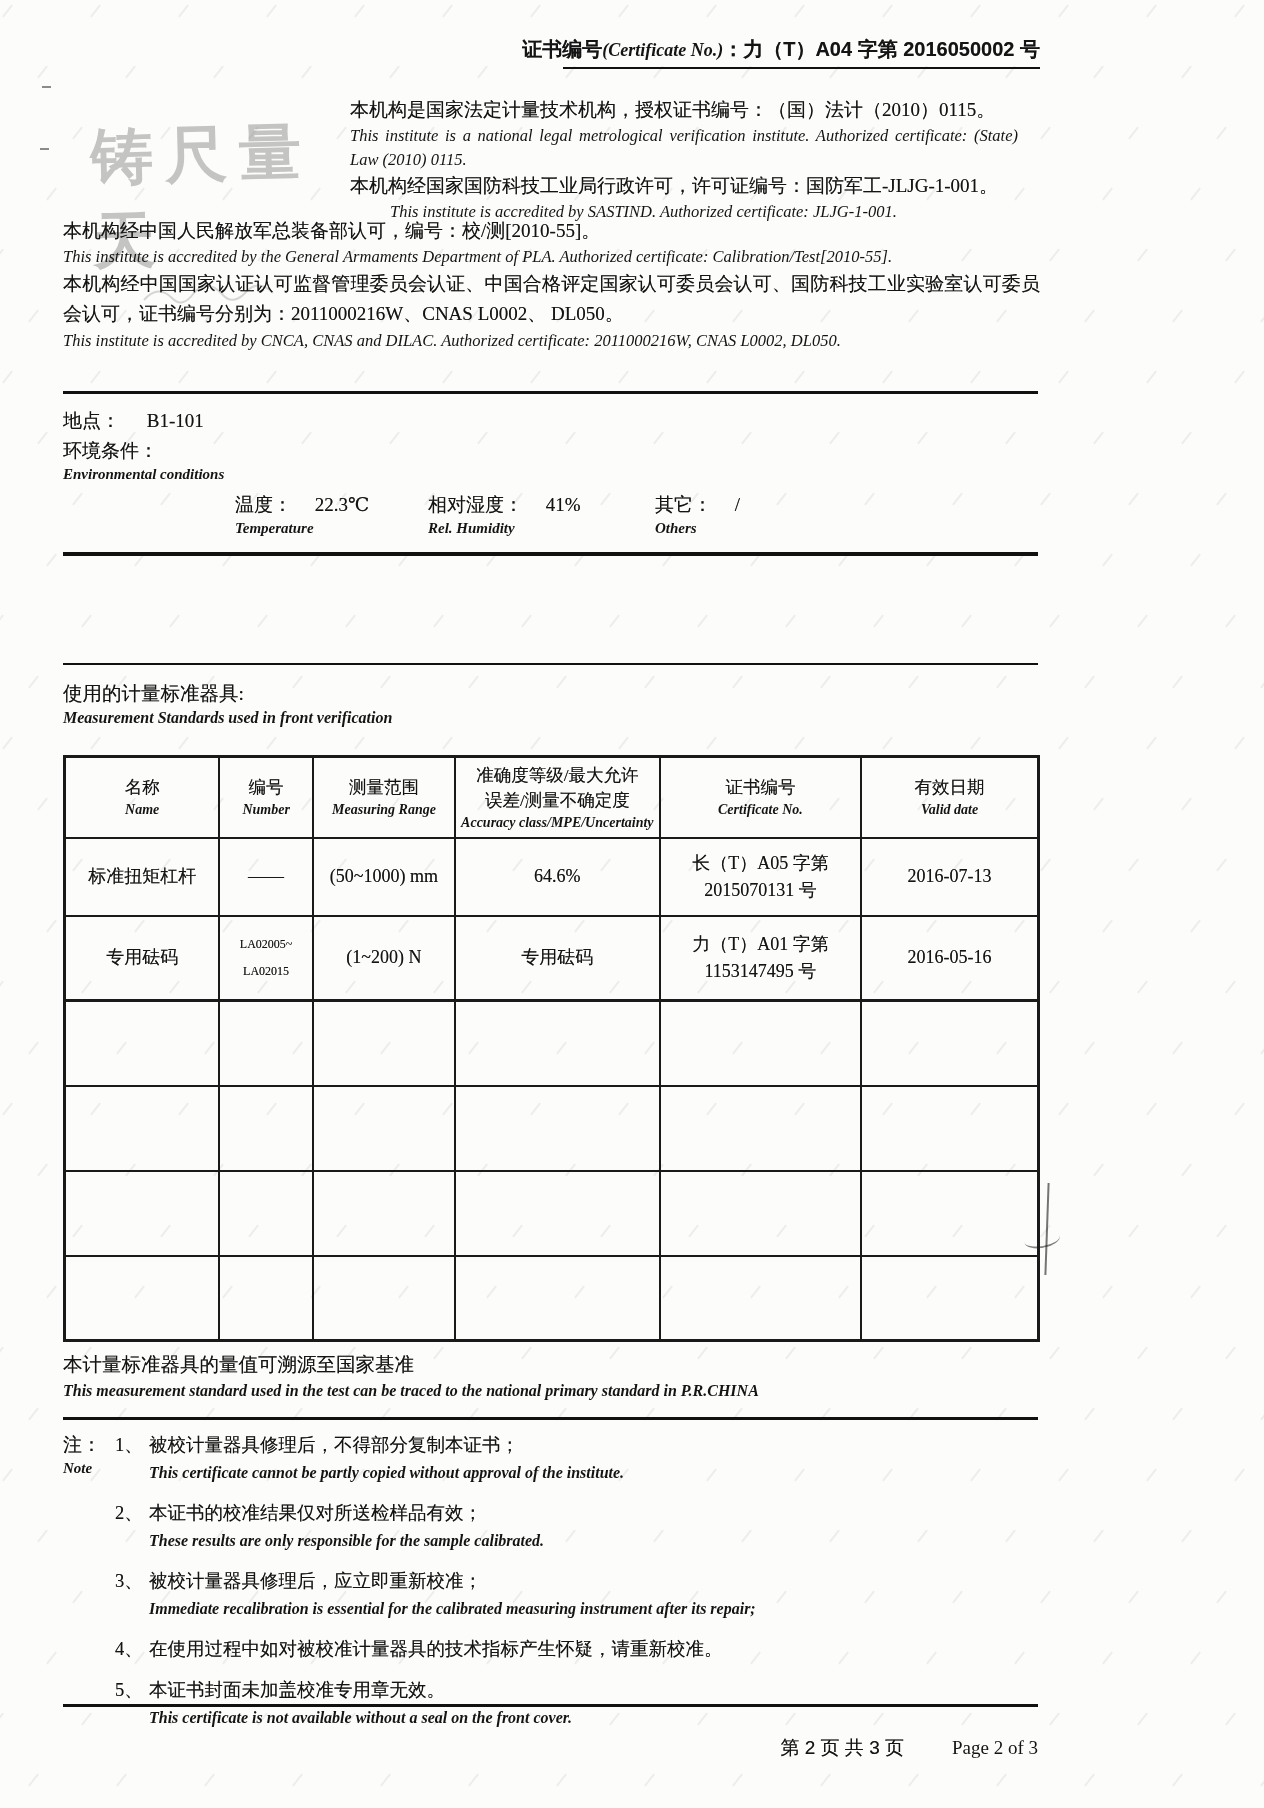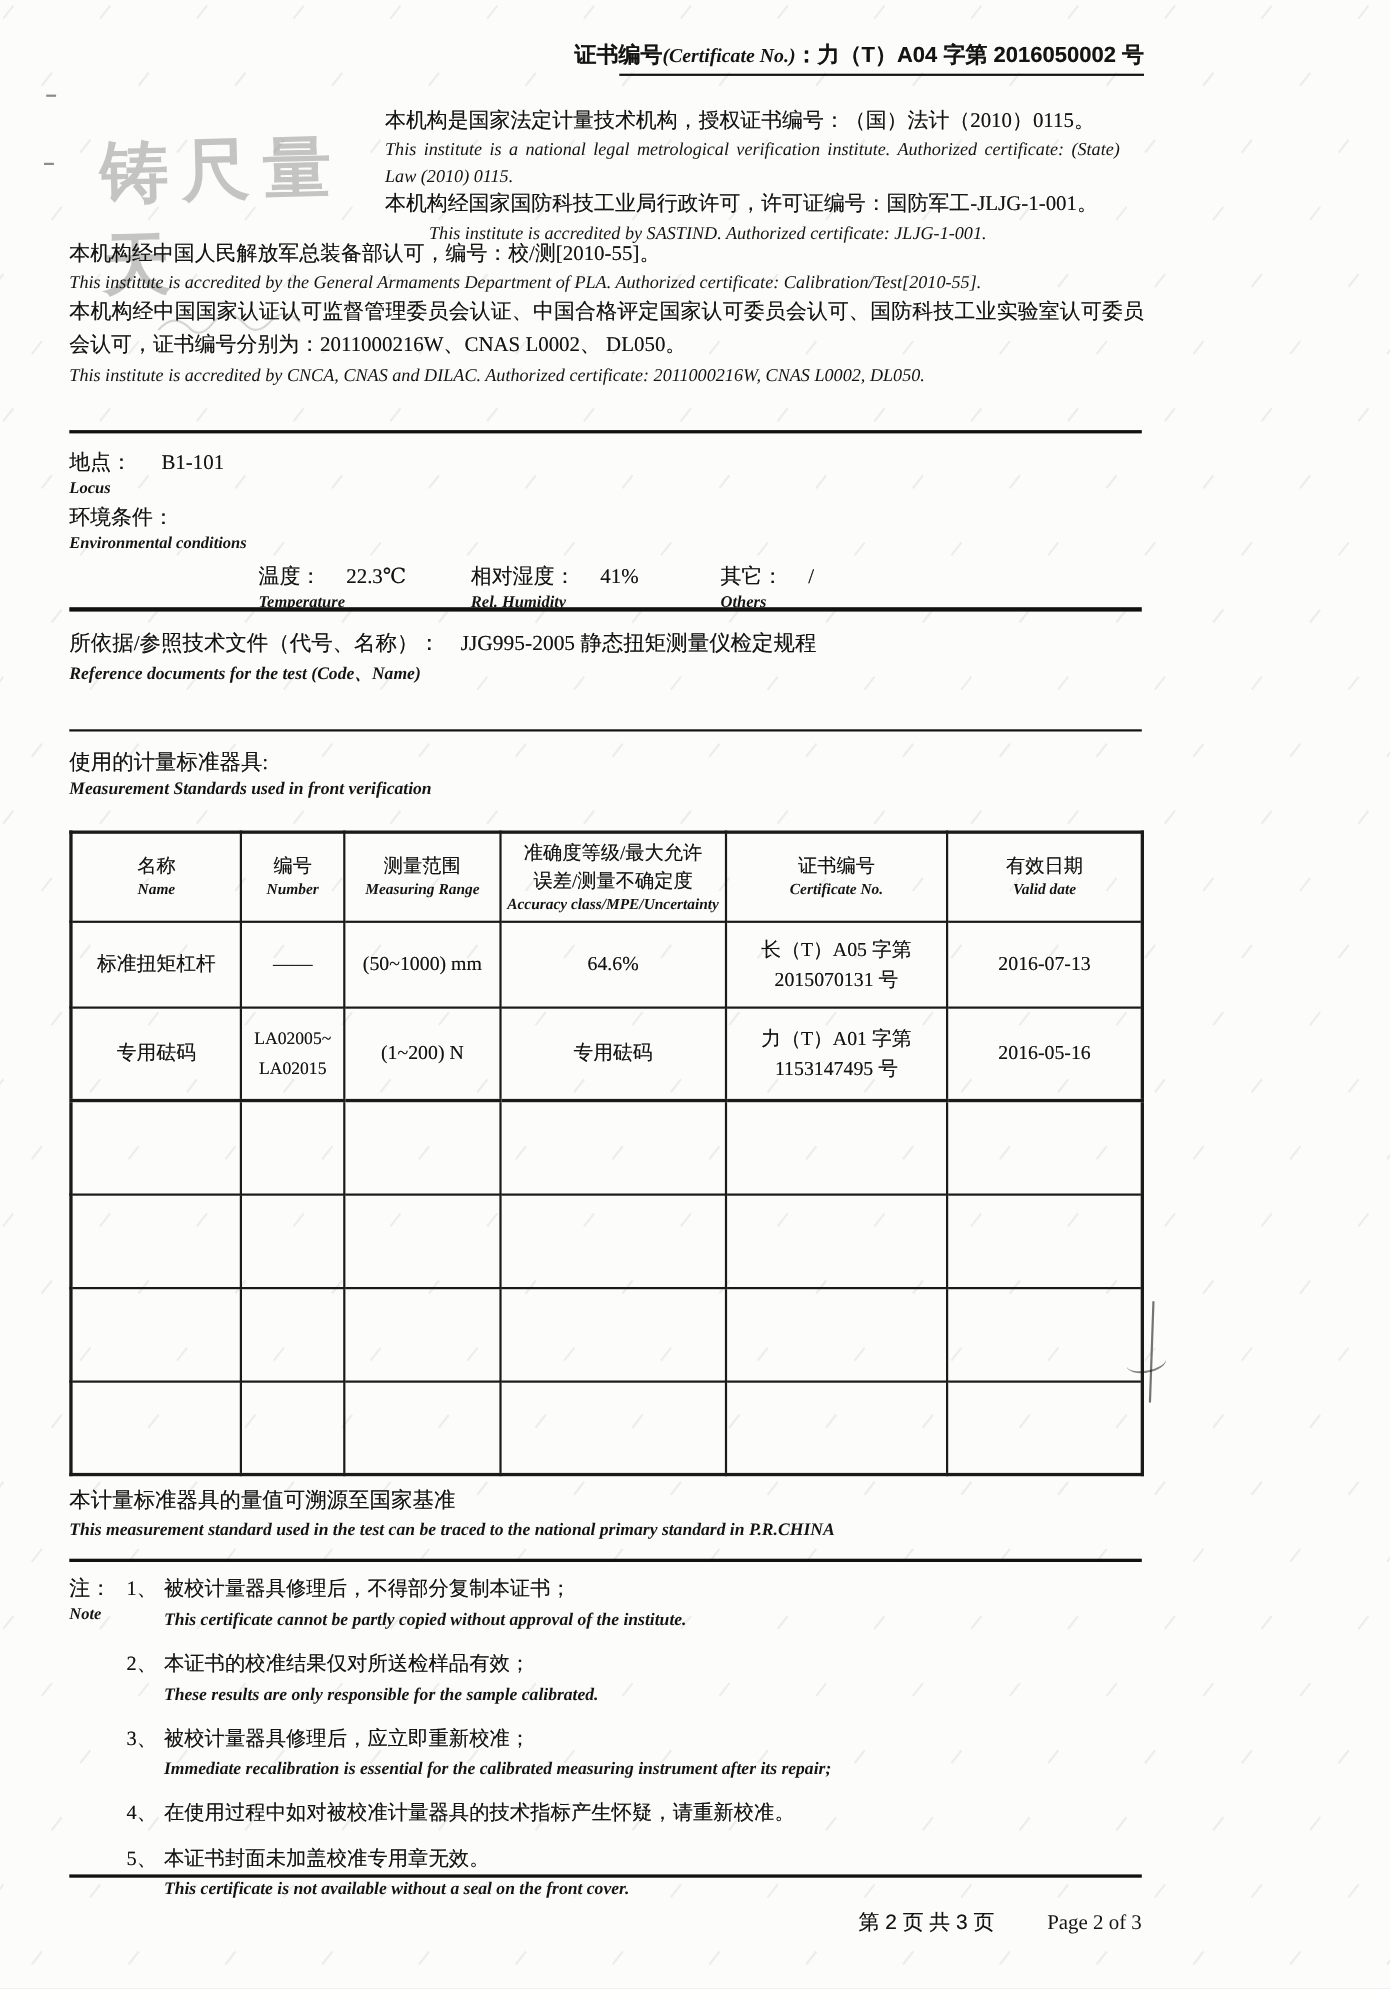--- a/index.html
+++ b/index.html
@@ -549,21 +549,20 @@
     <div class="p-en en">This institute is accredited by CNCA, CNAS and DILAC. Authorized certificate: 2011000216W, CNAS L0002, DL050.</div>
   </div>
 
   <div class="rule" style="top:391px; height:3px;"></div>
 
   <div class="locus-block">
     <div class="lab-cn cn">
       <span>地点：</span>
       <span style="margin-left:22px;">B1-101</span>
     </div>
-    <div class="lab-en">Locus</div>
     <div class="lab-cn cn" style="margin-top:4px;">环境条件：</div>
     <div class="lab-en">Environmental conditions</div>
     <div class="env-row">
       <div class="env-item" style="left:172px;">
         <div class="lab-cn cn">
           <span>温度：</span>
           <span class="v">22.3℃</span>
         </div>
         <div class="lab-en">Temperature</div>
       </div>
@@ -579,27 +578,20 @@
           <span>其它：</span>
           <span class="v">/</span>
         </div>
         <div class="lab-en">Others</div>
       </div>
     </div>
   </div>
 
   <div class="rule" style="top:552px; height:4px;"></div>
 
-  <div class="ref-block">
-    <div class="lab-cn cn" style="font-size:19.5px; line-height:30px;">
-      <span>所依据/参照技术文件（代号、名称）：</span>
-      <span style="margin-left:14px;">JJG995-2005 静态扭矩测量仪检定规程</span>
-    </div>
-    <div class="lab-en" style="font-size:16px; line-height:24px;">Reference documents for the test (Code、Name)</div>
-  </div>
 
   <div class="rule" style="top:663px; height:2px;"></div>
 
   <div class="std-title">
     <div class="lab-cn cn" style="font-size:19.5px; line-height:28px;">使用的计量标准器具:</div>
     <div class="lab-en" style="font-size:16px;">Measurement Standards used in front verification</div>
   </div>
 
   <table class="std">
     <colgroup>
@@ -642,21 +634,21 @@
       <td class="cell-cn cn">标准扭矩杠杆</td>
       <td class="cell-cn cn">——</td>
       <td class="cell-cn cn">(50~1000) mm</td>
       <td class="cell-cn cn">64.6%</td>
       <td class="cell-cn cn pre">长（T）A05 字第
 2015070131 号</td>
       <td class="cell-cn cn">2016-07-13</td>
     </tr>
     <tr class="r2">
       <td class="cell-cn cn">专用砝码</td>
-      <td class="cell-cn cn pre" style="font-size:16px;">LA02005~
+      <td class="cell-cn cn pre" style="font-size:12px;">LA02005~
 LA02015</td>
       <td class="cell-cn cn">(1~200) N</td>
       <td class="cell-cn cn">专用砝码</td>
       <td class="cell-cn cn pre">力（T）A01 字第
 1153147495 号</td>
       <td class="cell-cn cn">2016-05-16</td>
     </tr>
     <tr class="empty">
           <td></td>
           <td></td>

